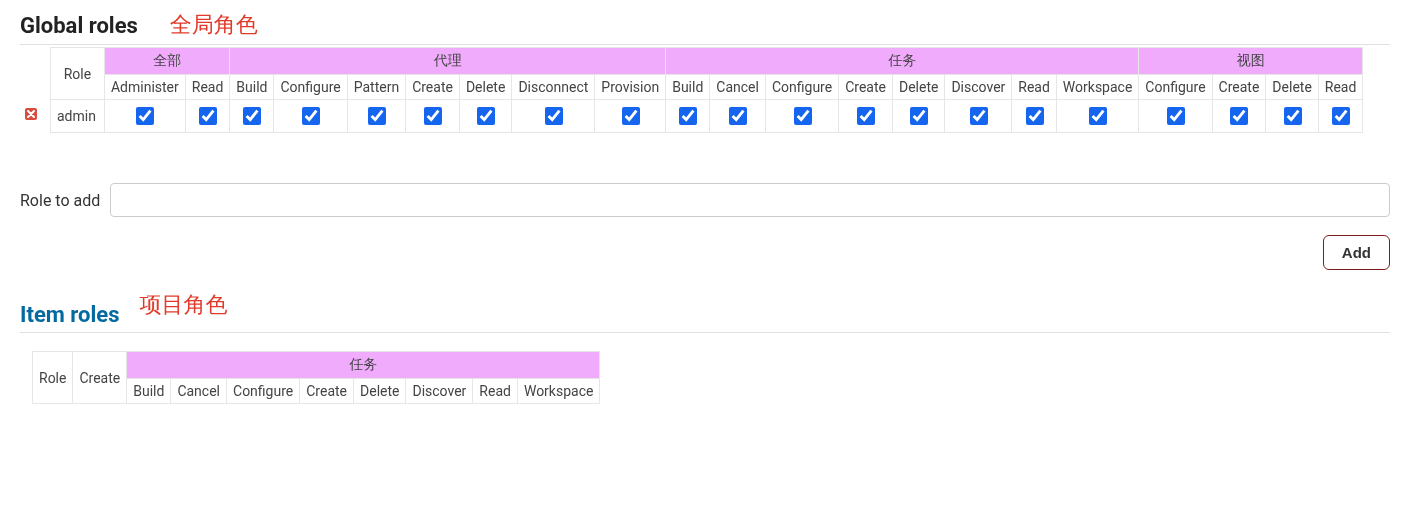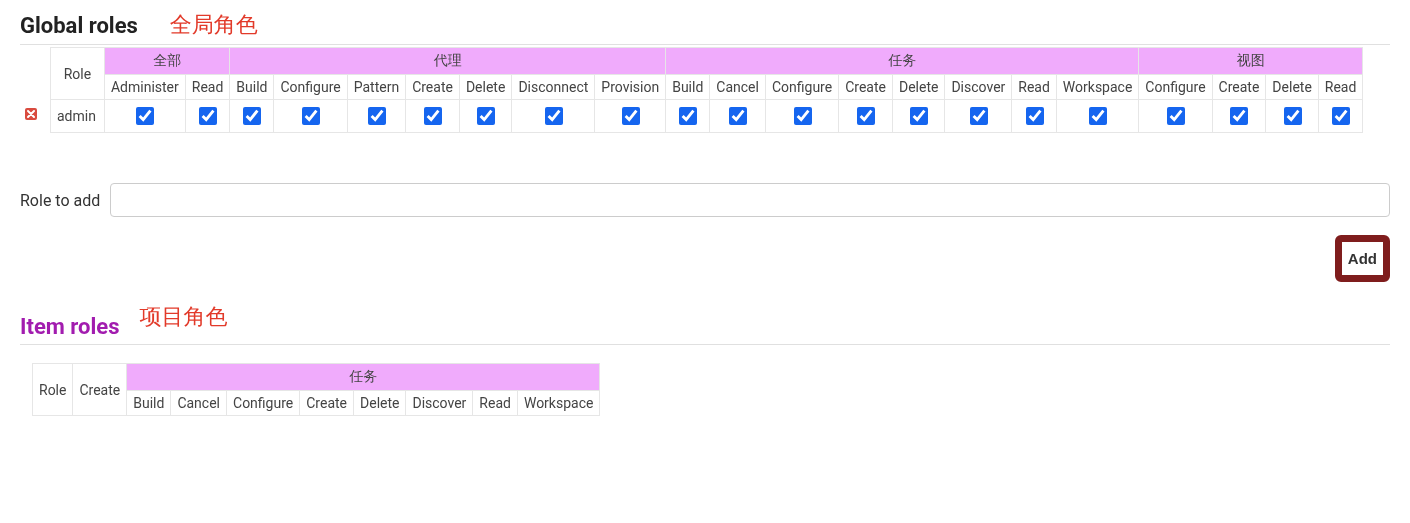--- a/index.html
+++ b/index.html
@@ -92,39 +92,39 @@
   }
   .btn-row {
     margin-top: 18px;
     text-align: right;
   }
   .btn {
     font-size: 15px;
     font-weight: 700;
     color: #333;
     background: #fff;
-    border: 7px solid #7f1d1d;
+    border: 1px solid #7f1d1d;
     border-radius: 6px;
-    padding: 8px 6px;
+    padding: 8px 18px;
     cursor: pointer;
   }
   .item-heading {
     display: flex;
     align-items: baseline;
     gap: 20px;
     border-bottom: 1px solid #e0e0e0;
     padding-bottom: 2px;
     margin-top: 30px;
     margin-bottom: 18px;
   }
   .item-heading h2 {
     font-size: 22px;
     font-weight: 700;
     margin: 0;
-    color: #a21caf;
+    color: #0369a1;
   }
   .item-heading .anno {
     font-size: 22px;
     color: #e23a2a;
     font-weight: 400;
     position: relative;
     top: -10px;
   }
 </style>
 </head>

